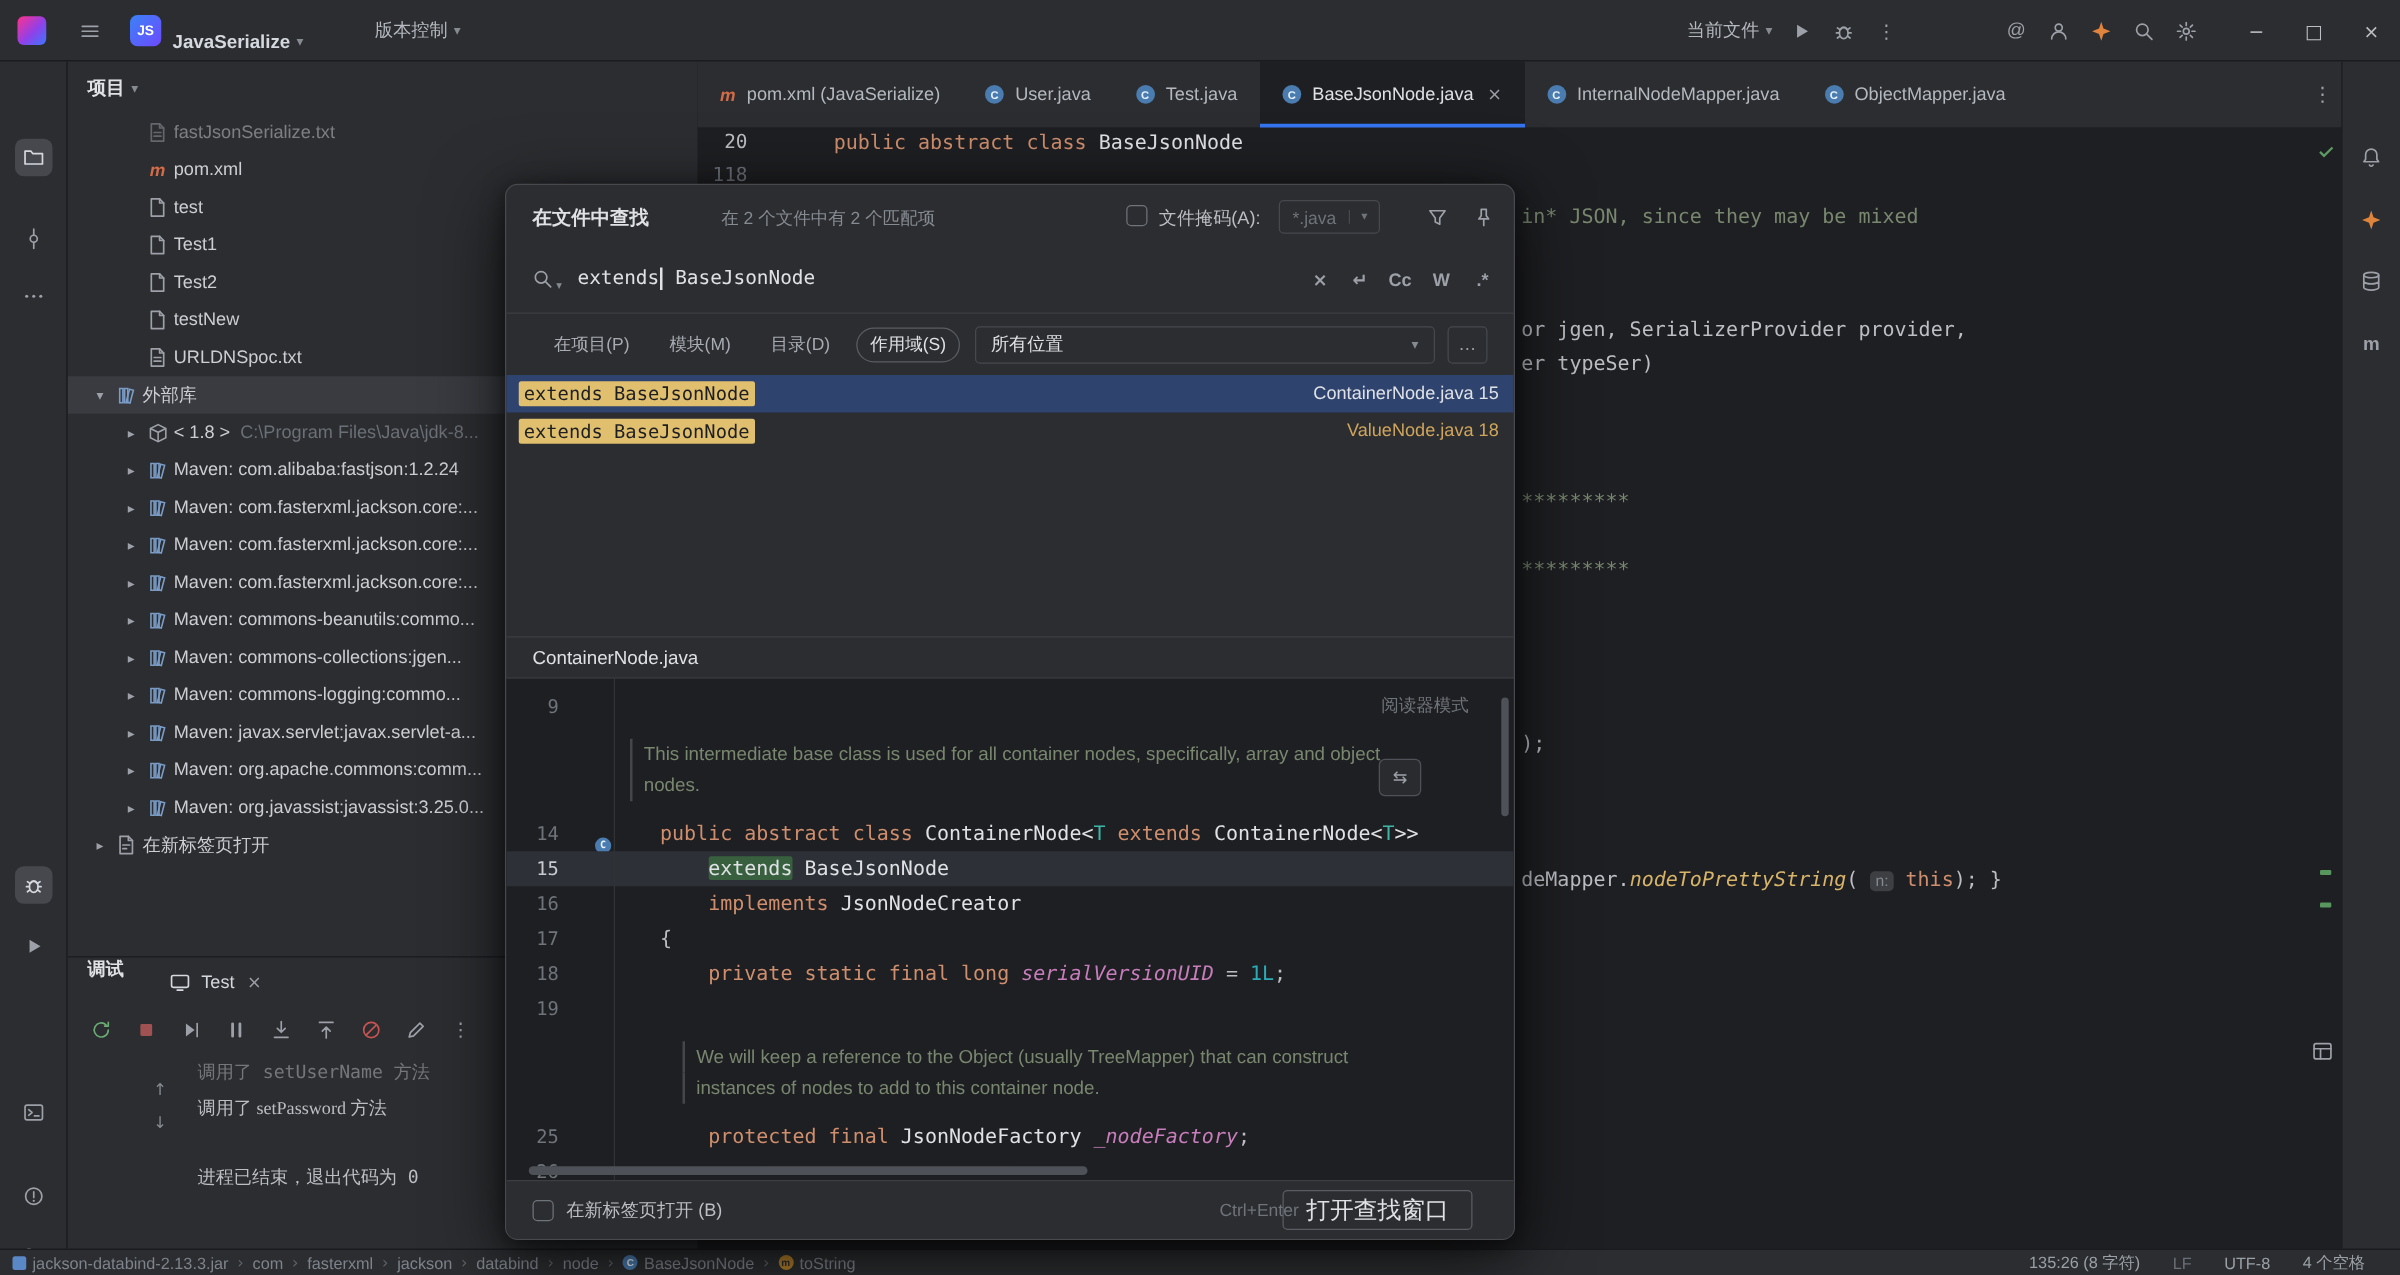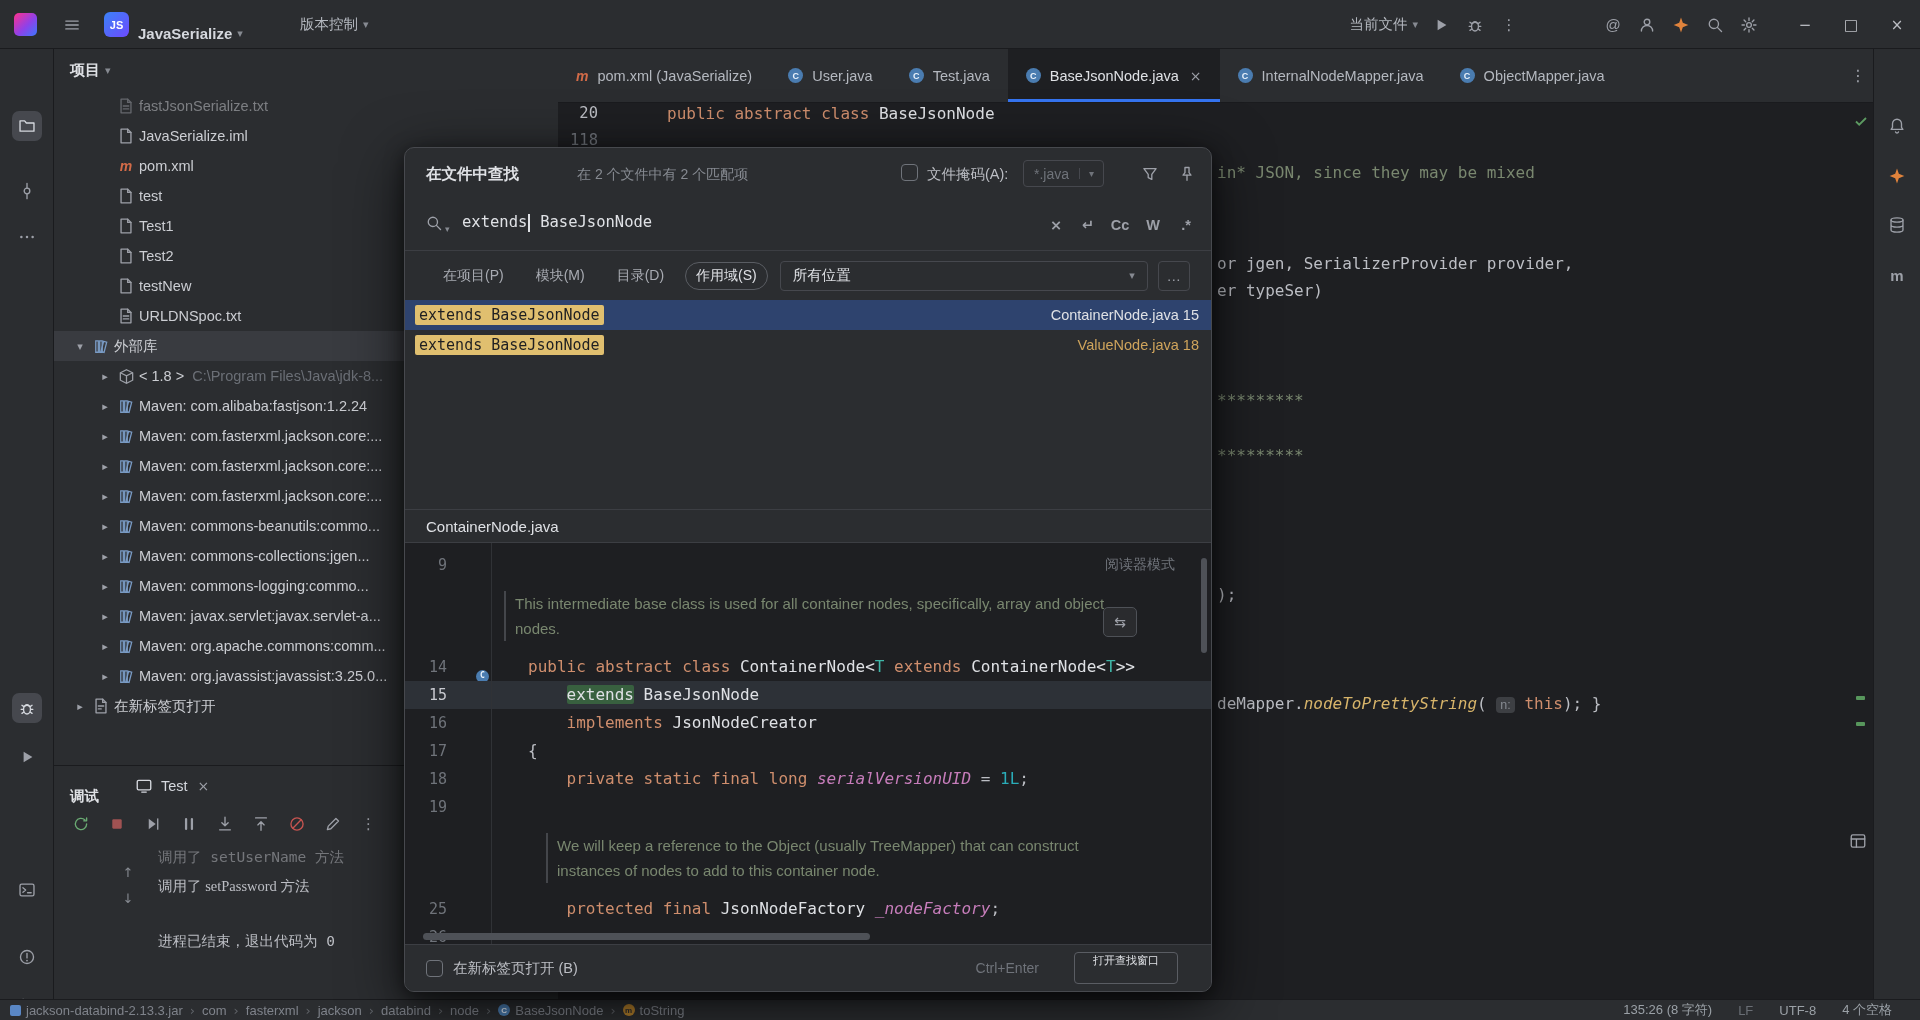--- a/index.html
+++ b/index.html
@@ -36,21 +36,21 @@
 .tree-label{margin-left:2px}
 .tree-sub{margin-left:8px;color:#6b6f76}
 .mvn{color:#d26b48;font-weight:800;font-size:14px;font-style:italic}
 .cls-ic{display:inline-flex;width:15px;height:15px;border-radius:50%;background:#4a7cb0;color:#eaf2fb;font-size:9px;font-weight:700;align-items:center;justify-content:center}
 .cls-ic.xs{width:12px;height:12px;font-size:8px}
 .mth-ic{display:inline-flex;width:12px;height:12px;border-radius:50%;background:#b07d2b;color:#2b2d30;font-size:8px;font-weight:700;align-items:center;justify-content:center}
 .jar-ic{display:inline-block;width:11px;height:11px;border-radius:2px;background:#5a87c5}
 
 
 #debug{position:absolute;left:54px;top:765px;width:504px;height:234px;background:#2b2d30;border-top:1px solid #1a1b1e;z-index:4;overflow:hidden}
-#debug-tabs{height:40px;display:flex;align-items:flex-end}
+#debug-tabs{height:40px;display:flex;align-items:flex-start}
 #debug-title{margin-left:16px;color:#dfe1e5;font-weight:600;font-size:14.5px}
 #debug-tab{margin-left:26px;display:flex;align-items:center;gap:8px;color:#d5d8de;font-size:14.5px;height:40px;padding:0 10px}
 #debug-toolbar{height:36px;display:flex;align-items:center;padding-left:14px;gap:11px}
 .dbg-ic{width:25px;height:25px;display:flex;align-items:center;justify-content:center;border-radius:5px;color:#9da0a8}
 .c-green{color:#6aab73}.c-red{color:#c75450}.c-dimred{color:#a05252}
 .console-line{position:absolute;left:104px;font-size:14.5px;color:#bcbec4;white-space:pre}
 .console-nav{position:absolute;left:64px;width:20px;height:20px;color:#868a91;font-size:13px;display:flex;align-items:center;justify-content:center;font-family:"DejaVu Sans",sans-serif}
 
 
 #tabbar{position:absolute;left:558px;top:49px;width:1315px;height:54px;background:#2b2d30;border-bottom:1px solid #1a1b1e;display:flex;align-items:stretch;z-index:6}
@@ -110,21 +110,21 @@
 .pv-doc.ind1{margin-left:141px}
 .gap-top{margin-top:12px}
 #pv-gutline{position:absolute;left:86px;top:0;width:1px;height:100%;background:#303236;pointer-events:none}
 #pv-reader{position:absolute;left:700px;top:13px;color:#6f737a;font-size:14px}
 #pv-toggle{position:absolute;left:698px;top:64px;width:34px;height:30px;border:1px solid #4e5157;border-radius:5px;background:rgba(43,45,48,.92);color:#9da0a8;display:flex;align-items:center;justify-content:center;font-size:14px;font-family:"DejaVu Sans",sans-serif}
 #pv-vscroll{position:absolute;right:4px;top:15px;width:6px;height:95px;background:#4e5157;border-radius:3px}
 #pv-hscroll{position:absolute;left:18px;bottom:6px;width:447px;height:7px;background:#4e5157;border-radius:3.5px}
 #find-footer{position:absolute;left:0;bottom:0;width:100%;height:47px;border-top:1px solid #3c3e43;display:flex;align-items:center;background:#2b2d30}
 #newtab-label{margin-left:10px;color:#bcbec4;font-size:14.5px}
 #shortcut{position:absolute;right:172px;color:#6f737a;font-size:14px}
-#open-btn{position:absolute;right:33px;height:32px;padding:0 18px;border:1px solid #5a5d63;border-radius:4px;display:flex;color:#dfe1e5;font-size:11px;background:transparent}
+#open-btn{position:absolute;right:33px;height:32px;padding:0 18px;border:1px solid #5a5d63;border-radius:4px;display:flex;align-items:center;color:#dfe1e5;font-size:19px;background:transparent}
 
 
 #statusbar{position:absolute;left:0;top:999px;width:1920px;height:21px;background:#2b2d30;border-top:1px solid #1a1b1e;display:flex;align-items:center;z-index:40;font-size:13px;color:#7f838b}
 #crumbs{display:flex;align-items:center;gap:7px;margin-left:10px;white-space:nowrap}
 .crumb{display:flex;align-items:center;gap:5px}
 .crumb-sep{color:#5f6368;font-family:"DejaVu Sans",sans-serif}
 #status-right{margin-left:auto;display:flex;align-items:center;gap:26px;margin-right:28px;color:#9aa0a6}
 #status-right .dim{color:#6a6e75}
 </style>
 </head>
@@ -280,30 +280,20 @@
   <div id="project-tree">
       <div class="tree-row dim" style="padding-left: 41px;">
         <div class="tree-chev"></div>
         <div class="tree-ico">
           <svg width="18" height="18" viewBox="0 0 16 16" fill="none" stroke="currentColor" stroke-width="1.2" stroke-linecap="round" stroke-linejoin="round">
             <path d="M3.6 1.9h5.9l2.9 2.9v9.3H3.6z"></path>
             <path d="M9.5 1.9v2.9h2.9M5.6 8h4.8M5.6 10.6h4.8"></path>
           </svg>
         </div>
         <div class="tree-label" style="display: inline;">fastJsonSerialize.txt</div>
-      </div>
-      <div class="tree-row" style="padding-left: 41px;">
-        <div class="tree-chev"></div>
-        <div class="tree-ico">
-          <svg width="18" height="18" viewBox="0 0 16 16" fill="none" stroke="currentColor" stroke-width="1.2" stroke-linecap="round" stroke-linejoin="round">
-            <path d="M3.6 1.9h5.9l2.9 2.9v9.3H3.6z"></path>
-            <path d="M9.5 1.9v2.9h2.9"></path>
-          </svg>
-        </div>
-        <div class="tree-label" style="display: inline;">JavaSerialize.iml</div>
       </div>
       <div class="tree-row" style="padding-left: 41px;">
         <div class="tree-chev"></div>
         <div class="tree-ico">
           <span class="mvn">m</span>
         </div>
         <div class="tree-label" style="display: inline;">pom.xml</div>
       </div>
       <div class="tree-row" style="padding-left: 41px;">
         <div class="tree-chev"></div>

